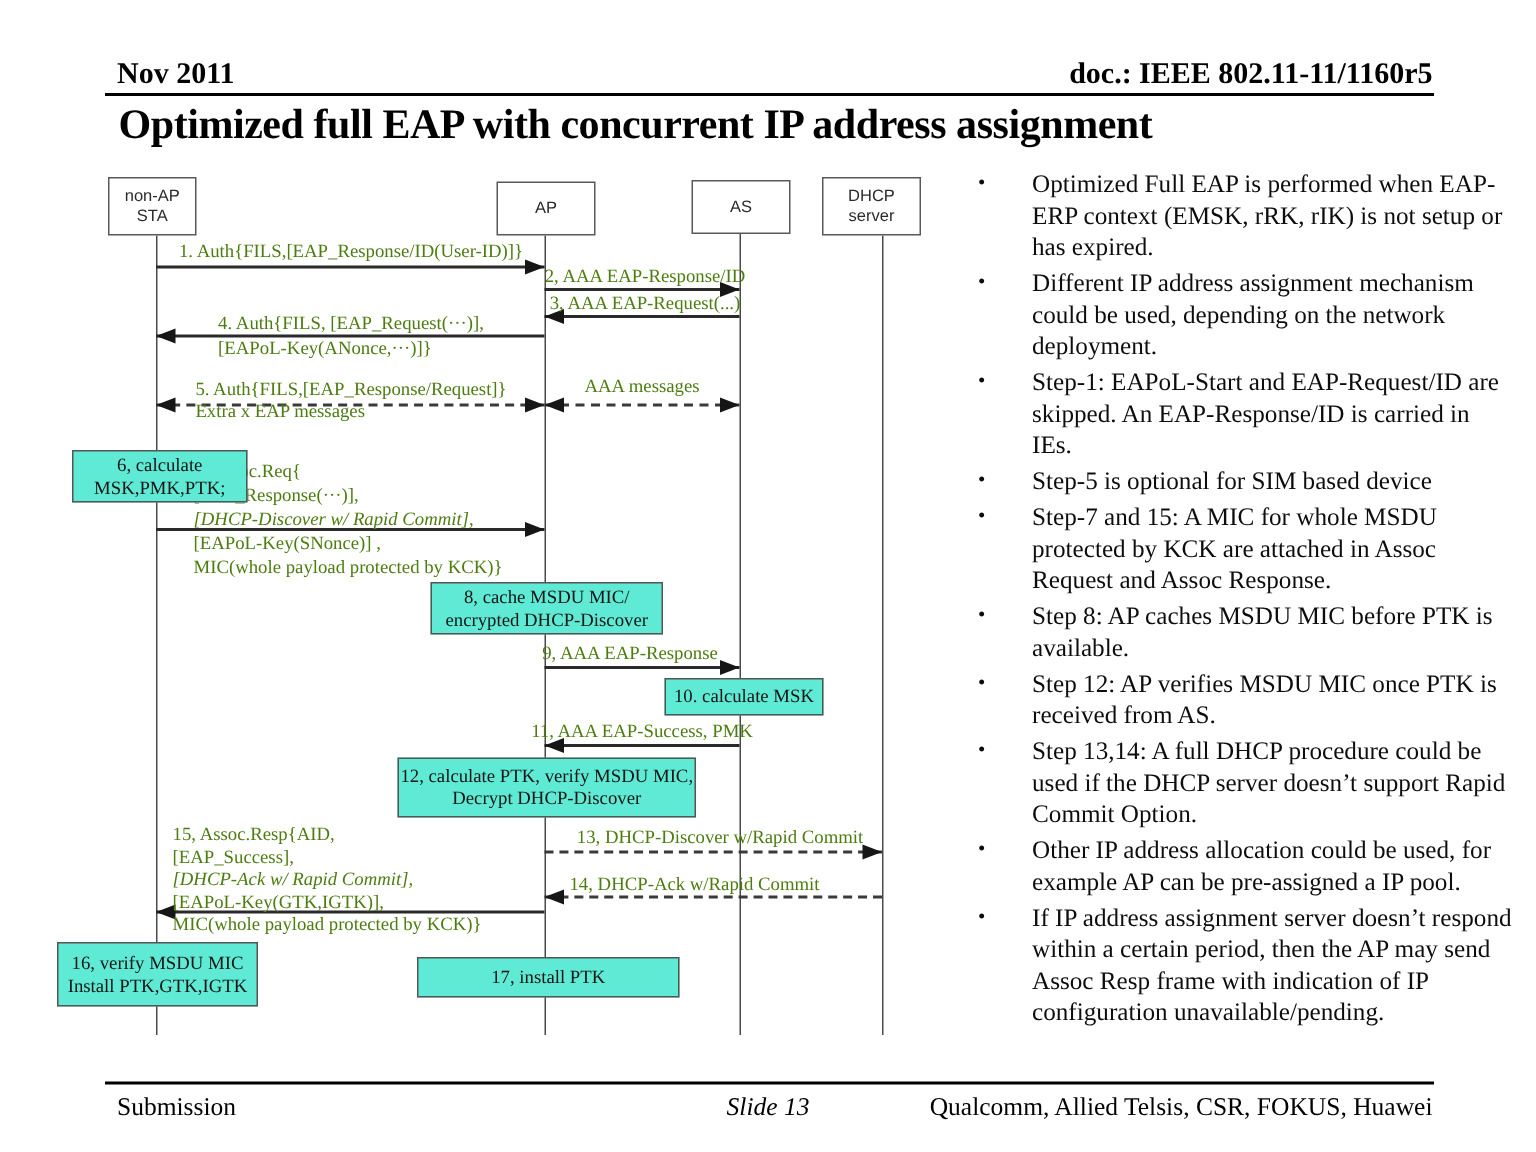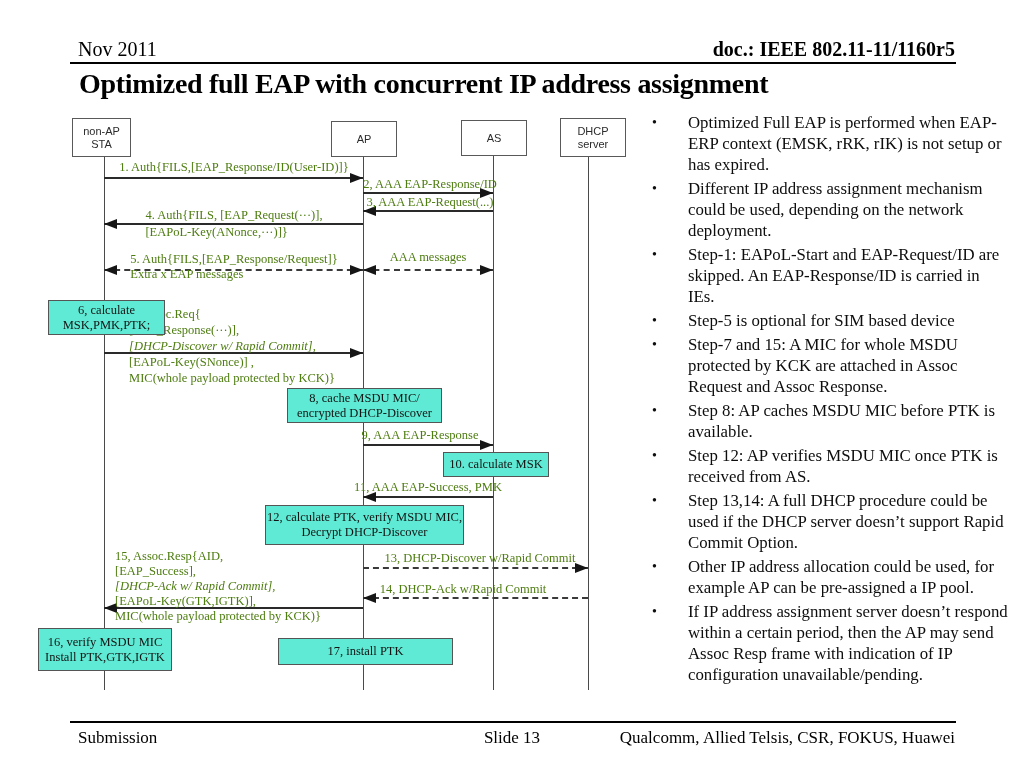--- a/index.html
+++ b/index.html
@@ -1,18 +1,18 @@
 <!DOCTYPE html>
 <html><head>
 <meta charset="utf-8">
 <style>
   html,body{margin:0;padding:0;background:#e8e8e8;}
   .slide{position:relative;width:1024px;height:768px;background:#ffffff;outline:1px solid #c0c0c0;
          font-family:"Liberation Serif",serif;color:#000;overflow:hidden;}
-  .hdr-date{position:absolute;left:78px;top:38px;font-size:20px;font-weight:normal;text-align:center;}
+  .hdr-date{position:absolute;left:78px;top:38px;font-size:20px;font-weight:bold;text-align:center;}
   .hdr-doc{position:absolute;right:69px;top:38px;font-size:20px;font-weight:bold;}
   .hdr-rule{position:absolute;left:70px;right:68px;top:62px;border-top:2px solid #000;}
   .title{position:absolute;left:79px;top:68px;font-size:28px;font-weight:bold;white-space:nowrap;letter-spacing:-0.3px;}
   .diagram{position:absolute;left:0;top:0;width:645px;height:768px;}
   .lifeline{position:absolute;width:1px;background:#4a4a4a;}
   .actor{position:absolute;border:1px solid #595959;background:#fff;display:flex;flex-direction:column;
          align-items:center;justify-content:center;font-family:"Liberation Sans",sans-serif;
          font-size:11px;line-height:13px;color:#2b2b2b;}
   .mline-solid{position:absolute;height:2px;background:#2a2a2a;}
   .mline-dashed{position:absolute;height:0;border-top:2px dashed #3a3a3a;}
@@ -24,21 +24,21 @@
           line-height:15px;white-space:nowrap;color:#4d7c0f;}
   .nbox{position:absolute;border:1.5px solid #555;background:#5eead4;display:flex;flex-direction:column;
         justify-content:center;align-items:center;text-align:center;font-size:12.5px;line-height:15px;
         white-space:nowrap;color:#141414;}
   .bullets{position:absolute;left:645px;top:112px;width:364px;margin:0;padding:0;list-style:none;}
   .bullet-item{display:flex;margin:0 0 3px 0;font-size:16.8px;line-height:21px;color:#0d0d0d;}
   .bullet-marker{flex:none;width:36px;padding-left:7px;font-size:14px;}
   .bullet-text{width:326px;}
   .ftr-rule{position:absolute;left:70px;right:68px;top:721px;border-top:2px solid #000;}
   .ftr-left{position:absolute;left:78px;top:728px;font-size:17px;}
-  .ftr-center{position:absolute;left:0;width:1024px;text-align:center;top:728px;font-size:17px;}
+  .ftr-center{position:absolute;left:0;width:1024px;text-align:center;top:728px;font-size:17px;font-style:italic;}
   .ftr-right{position:absolute;right:69px;top:728px;font-size:17px;}
 </style>
 </head>
 <body>
 
 <div class="slide">
   <span class="hdr-date">Nov 2011</span>
   <span class="hdr-doc">doc.: IEEE 802.11-11/1160r5</span>
   <div class="hdr-rule"></div>
   <div class="title">Optimized full EAP with concurrent IP address assignment</div>
@@ -51,21 +51,21 @@
       </div>
       <div class="lifeline" style="left: 363px; top: 155px; height: 535px;"></div>
       <div class="actor" style="left: 331px; top: 121px; width: 64px; height: 34px;">
         <div>AP</div>
       </div>
       <div class="lifeline" style="left: 493px; top: 155px; height: 535px;"></div>
       <div class="actor" style="left: 461px; top: 120px; width: 64px; height: 34px;">
         <div>AS</div>
       </div>
       <div class="lifeline" style="left: 588px; top: 155px; height: 535px;"></div>
-      <div class="actor" style="left: 560px; top: 118px; width: 64px; height: 37px;">
+      <div class="actor" style="left: 548px; top: 118px; width: 64px; height: 37px;">
         <div>DHCP</div>
         <div>server</div>
       </div>
       <div class="mline-solid" style="left: 104px; top: 177px; width: 259px;"></div>
       <div class="ahead-right" style="left: 350px; top: 173px;"></div>
       <div class="mlabel" style="left: 234px; top: 160px;">
         <div>1. Auth{FILS,[EAP_Response/ID(User-ID)]}</div>
       </div>
       <div class="mline-solid" style="left: 363px; top: 192px; width: 130px;"></div>
       <div class="ahead-right" style="left: 480px; top: 188px;"></div>

